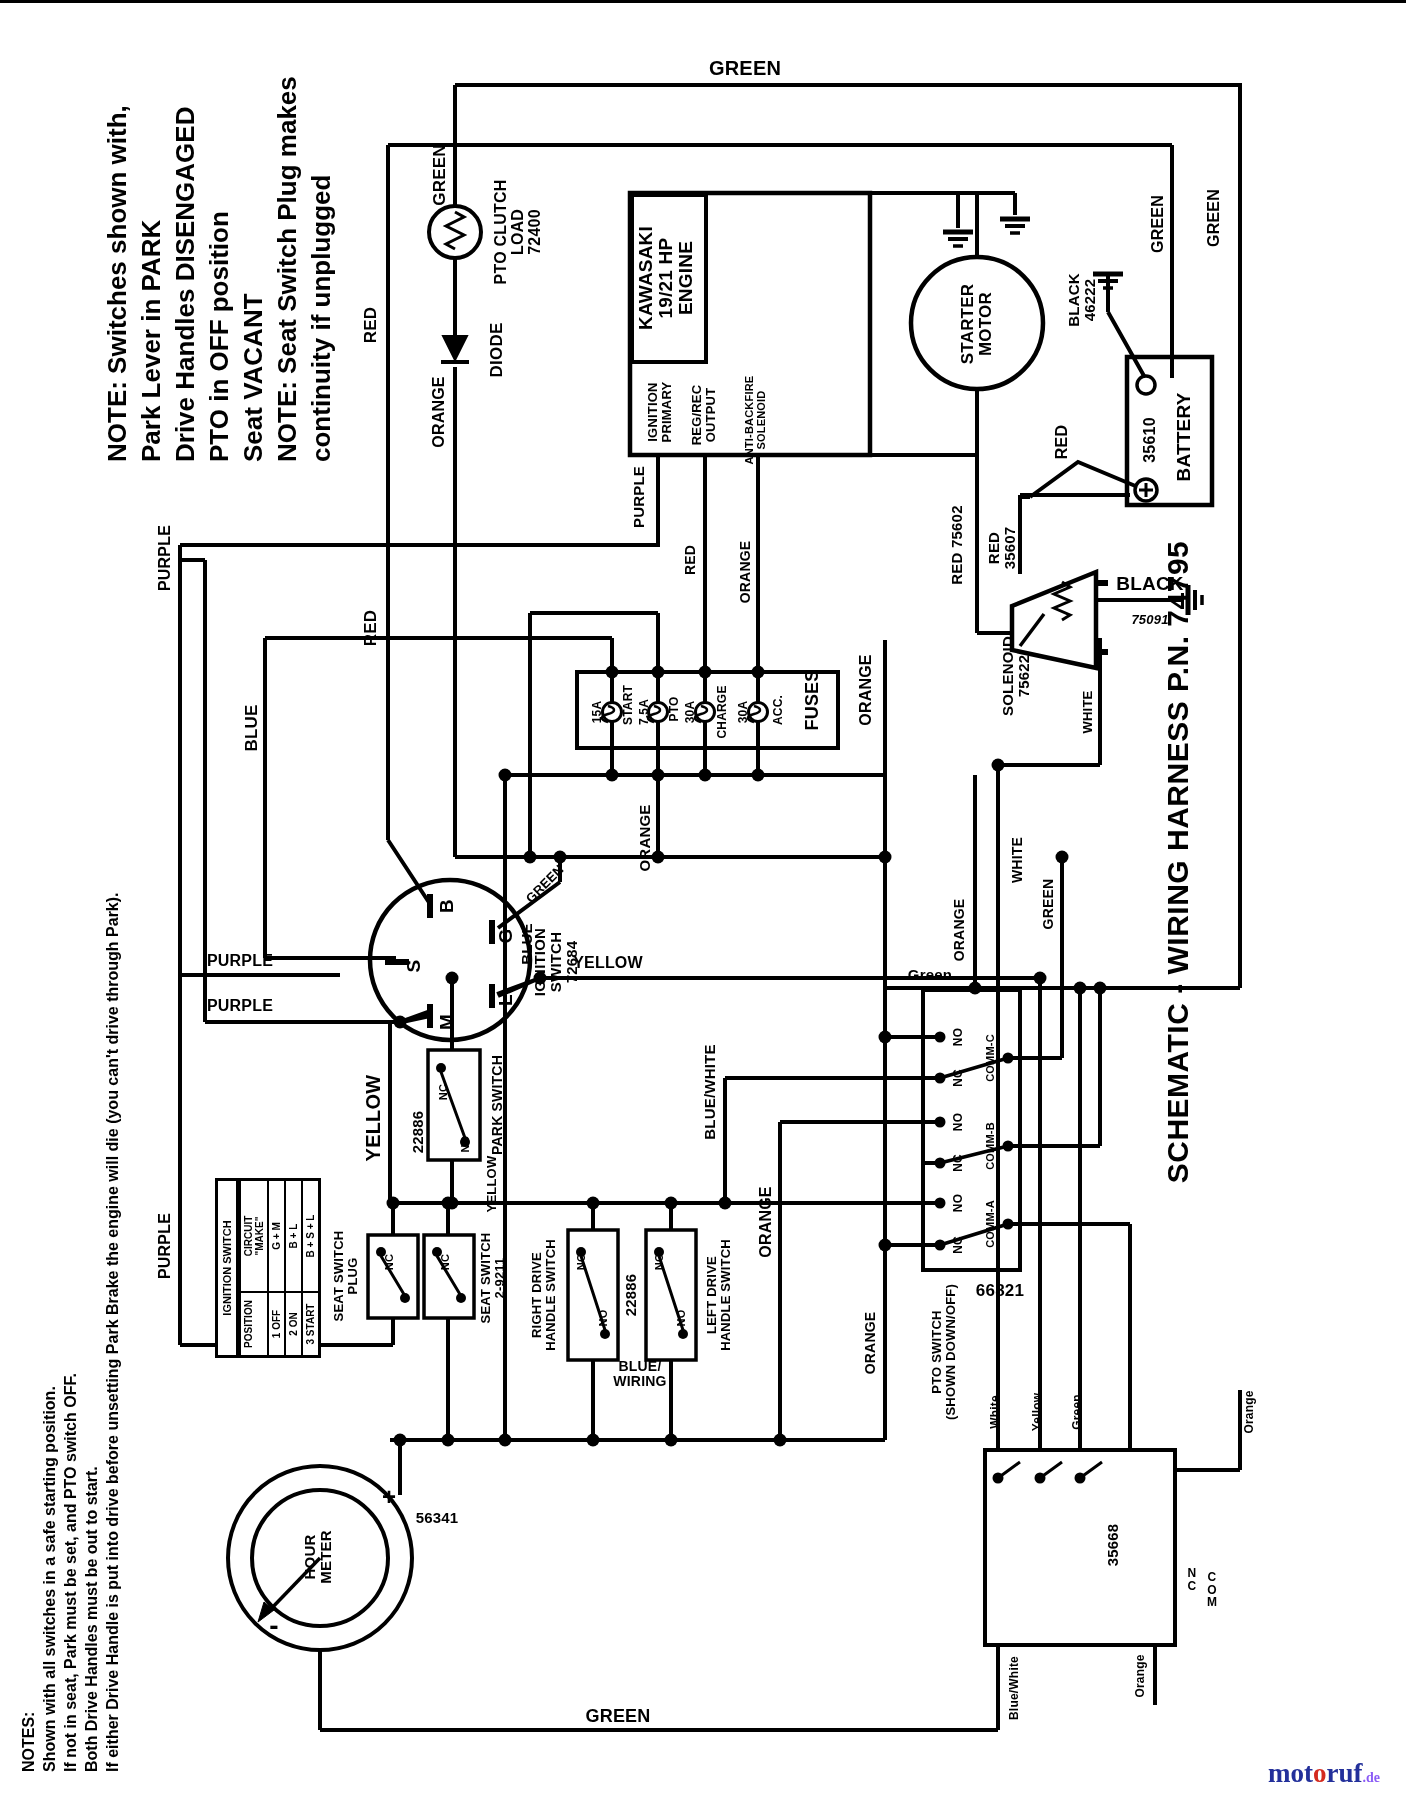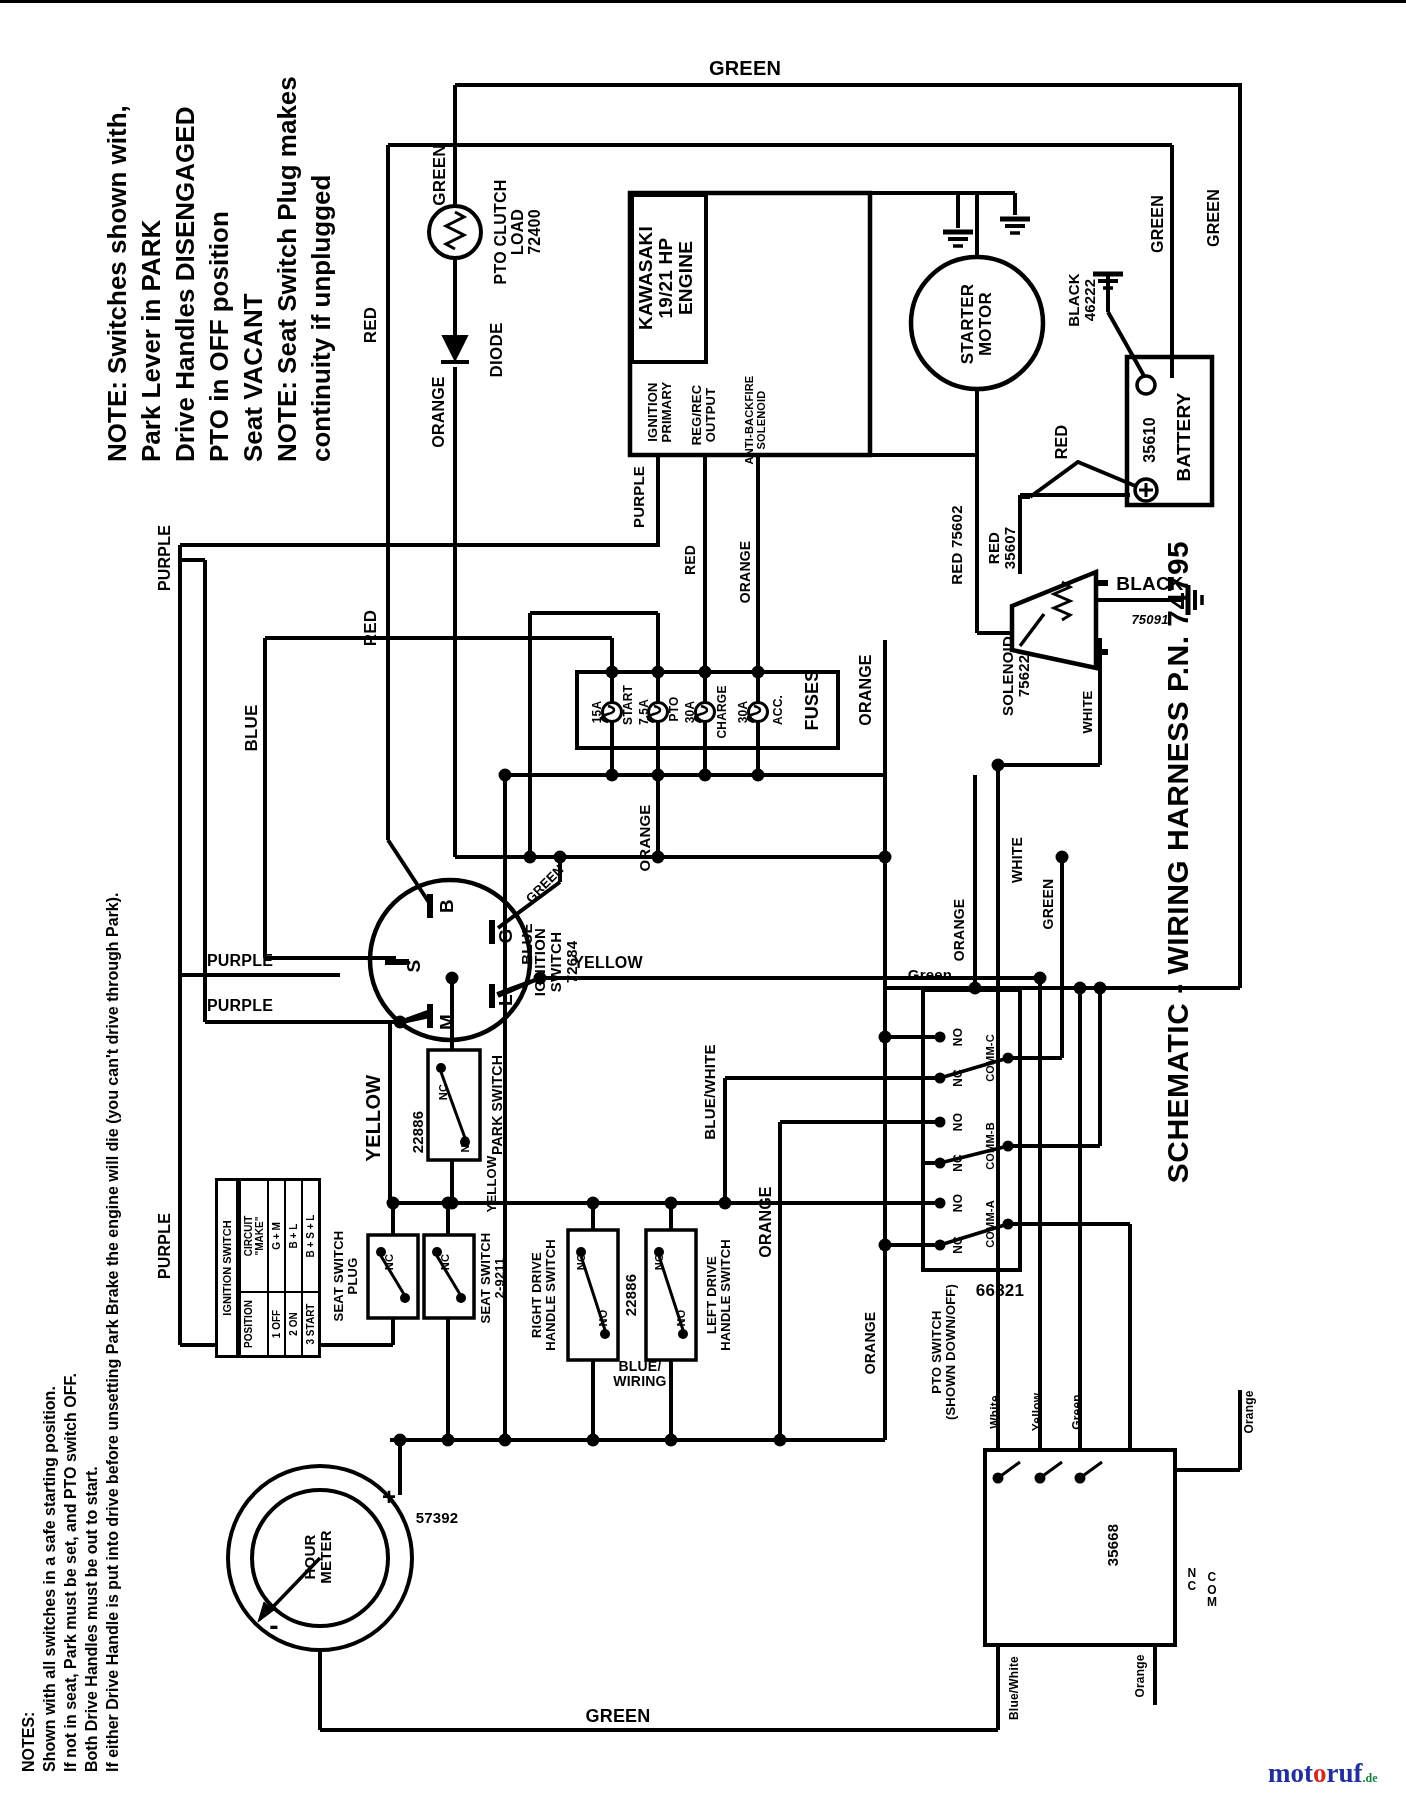--- a/index.html
+++ b/index.html
@@ -23,21 +23,21 @@
   .it-h{border-bottom:3px solid #000;font-size:11px;text-align:center;padding:3px 0;}
   .it-row{display:flex;border-top:2px solid #000;}
   .it-row:first-of-type{border-top:none;}
   .it-c1{width:62px;border-right:2px solid #000;font-size:10px;text-align:center;
          padding:2px 0;white-space:pre-line;}
   .it-c2{flex:1;font-size:10px;text-align:center;padding:2px 0;white-space:pre-line;}
   
   #watermark{position:absolute;left:1268px;top:1758px;font-size:27px;font-weight:bold;
              font-family:"Liberation Serif",serif;white-space:nowrap;}
   #watermark .wm-main{color:#23309b;} #watermark .wm-o{color:#d42a1e;}
-  #watermark .wm-suffix{color:#15803d;font-size:12px;}
+  #watermark .wm-suffix{color:#8b5cf6;font-size:14px;}
 </style>
 </head>
 <body>
 
 <div id="page">
   <div id="topline"></div>
 
   <svg width="1406" height="1800" viewBox="0 0 1406 1800">
 
     <g fill="#fff" stroke="#000">
@@ -365,21 +365,21 @@
       <div class="lbl" style="left: 1113px; top: 1545px; font-size: 15px; transform: translate(-50%, -50%) rotate(-90deg);">35668</div>
       <div class="lbl" style="left: 1014px; top: 1688px; font-size: 12px; transform: translate(-50%, -50%) rotate(-90deg);">Blue/White</div>
       <div class="lbl" style="left: 1140px; top: 1676px; font-size: 12px; transform: translate(-50%, -50%) rotate(-90deg);">Orange</div>
       <div class="lbl" style="left: 1192px; top: 1580px; font-size: 12px; transform: translate(-50%, -50%) rotate(0deg);">N
 C</div>
       <div class="lbl" style="left: 1212px; top: 1590px; font-size: 12px; transform: translate(-50%, -50%) rotate(0deg);">C
 O
 M</div>
       <div class="lbl" style="left: 318px; top: 1557px; font-size: 15px; transform: translate(-50%, -50%) rotate(-90deg);">HOUR
 METER</div>
-      <div class="lbl" style="left: 437px; top: 1518px; font-size: 15px; transform: translate(-50%, -50%) rotate(0deg);">57392</div>
+      <div class="lbl" style="left: 437px; top: 1518px; font-size: 15px; transform: translate(-50%, -50%) rotate(0deg);">56341</div>
       <div class="lbl" style="left: 389px; top: 1497px; font-size: 24px; transform: translate(-50%, -50%) rotate(0deg);">+</div>
       <div class="lbl" style="left: 274px; top: 1626px; font-size: 28px; transform: translate(-50%, -50%) rotate(0deg);">-</div>
       <div class="lbl" style="left: 618px; top: 1716px; font-size: 18px; transform: translate(-50%, -50%) rotate(0deg);">GREEN</div>
       <div class="lbl" style="left: 444px; top: 1092px; font-size: 11px; transform: translate(-50%, -50%) rotate(-90deg);">NC</div>
       <div class="lbl" style="left: 466px; top: 1144px; font-size: 11px; transform: translate(-50%, -50%) rotate(-90deg);">NO</div>
       <div class="lbl" style="left: 390px; top: 1262px; font-size: 11px; transform: translate(-50%, -50%) rotate(-90deg);">NC</div>
       <div class="lbl" style="left: 446px; top: 1262px; font-size: 11px; transform: translate(-50%, -50%) rotate(-90deg);">NC</div>
       <div class="lbl" style="left: 582px; top: 1262px; font-size: 11px; transform: translate(-50%, -50%) rotate(-90deg);">NC</div>
       <div class="lbl" style="left: 604px; top: 1318px; font-size: 11px; transform: translate(-50%, -50%) rotate(-90deg);">NO</div>
       <div class="lbl" style="left: 660px; top: 1262px; font-size: 11px; transform: translate(-50%, -50%) rotate(-90deg);">NC</div>

